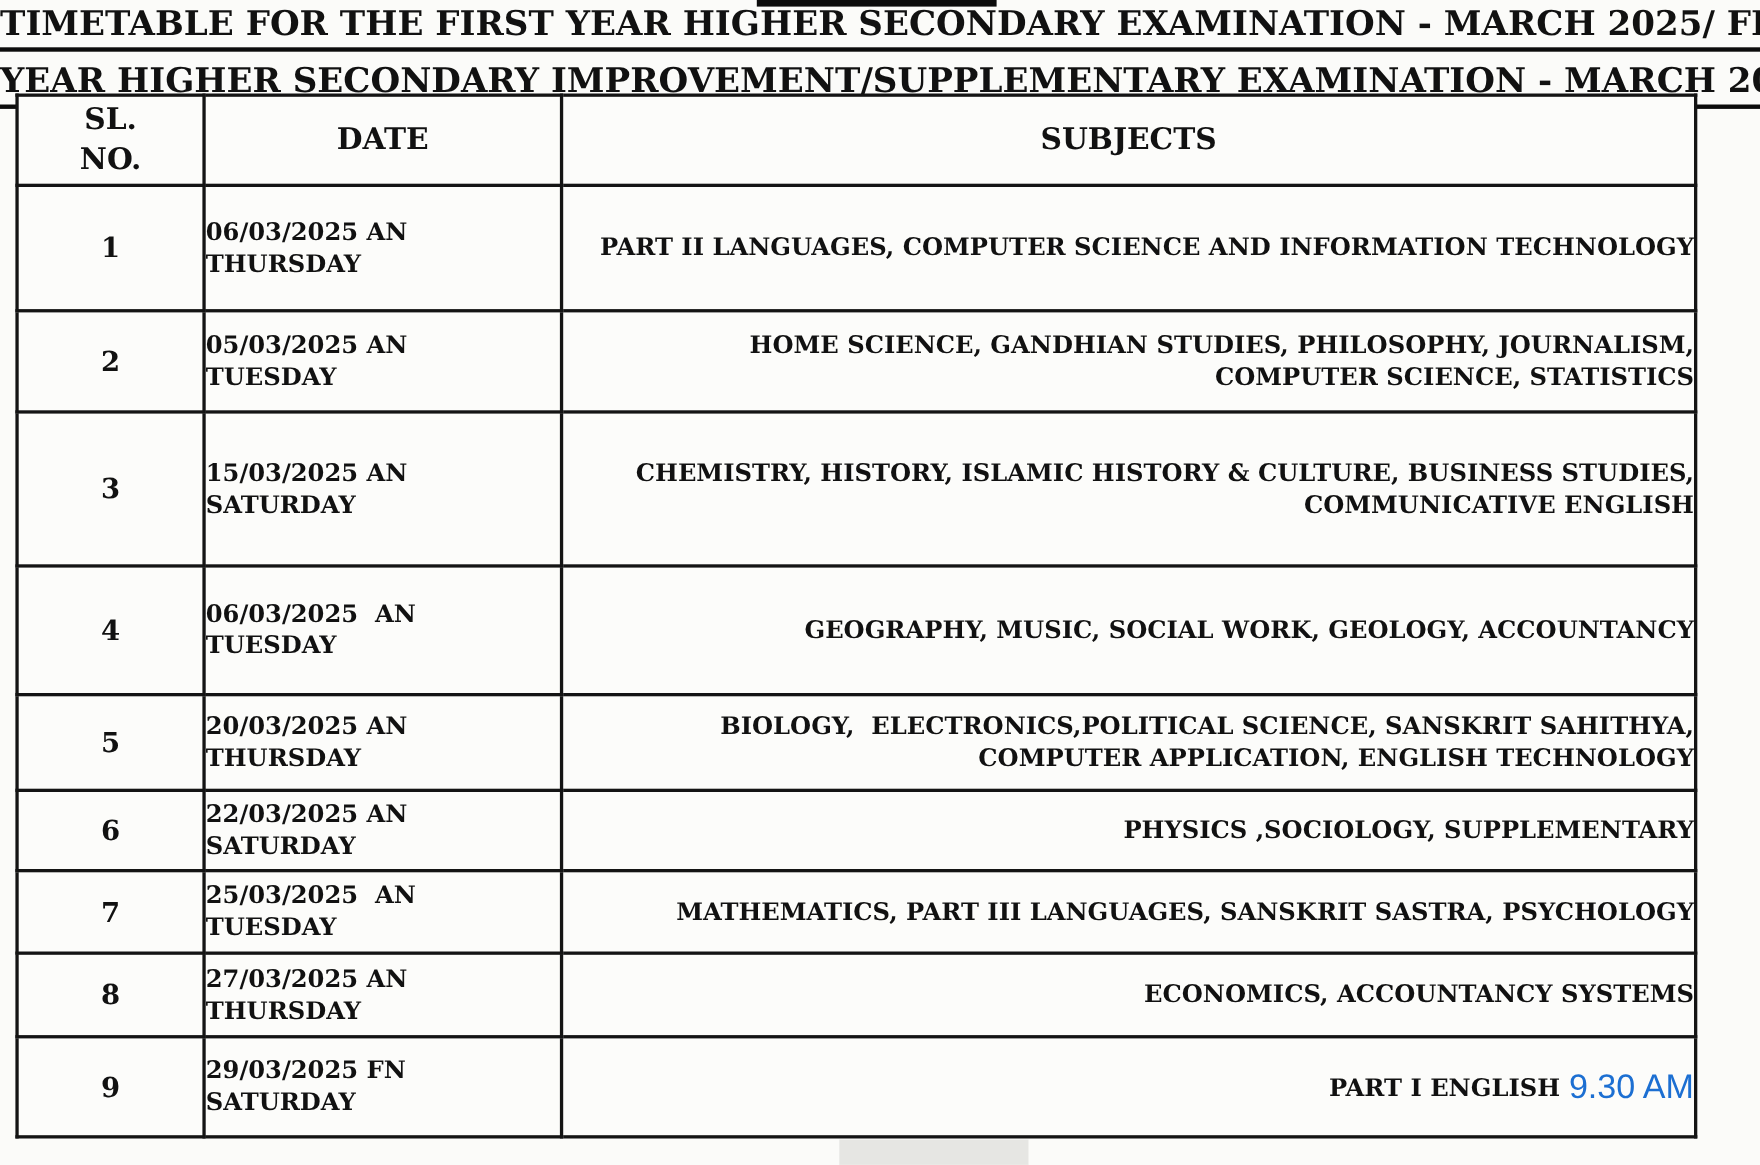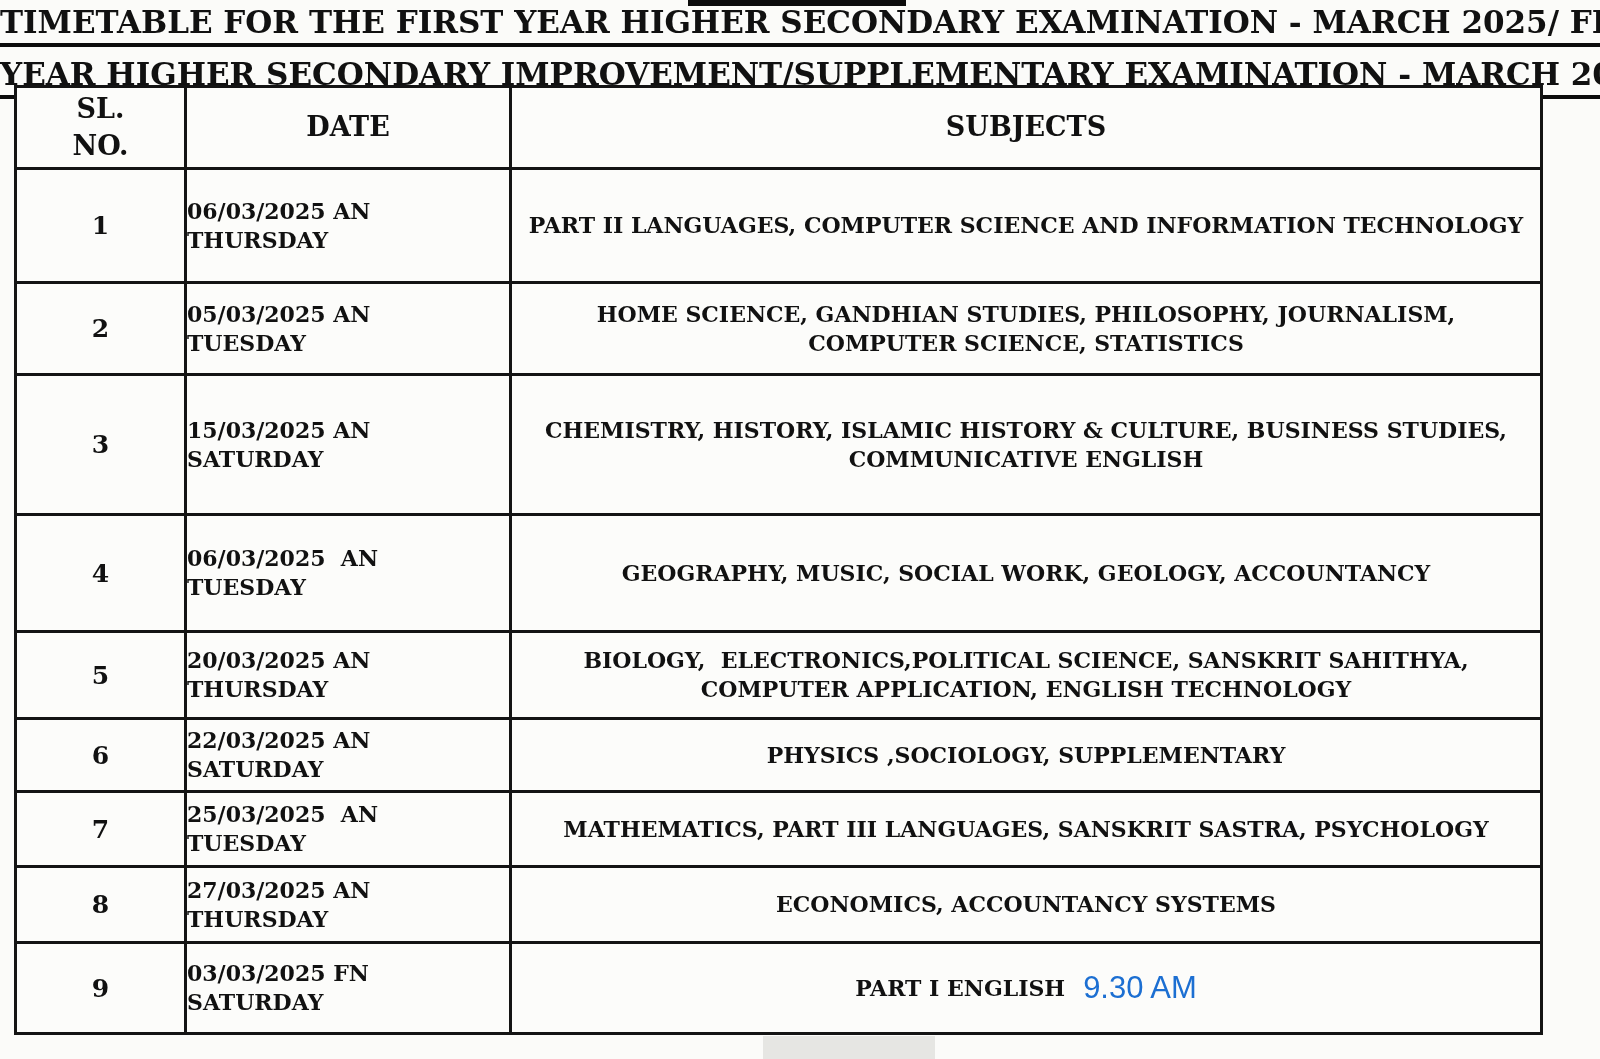--- a/index.html
+++ b/index.html
@@ -56,41 +56,41 @@
     white-space:pre-line;line-height:1.35;
   }
   td.sl{
     font-size:25px;font-weight:bold;text-align:center;
   }
   td.date{
     font-size:22px;font-weight:bold;text-align:left;
     white-space:pre-wrap;line-height:1.3;
   }
   td.subjects{
-    font-size:22px;font-weight:bold;text-align:center;
+    font-size:22px;font-weight:bold;text-align:right;
     padding-left:15px;padding-right:8px;
     white-space:pre-wrap;line-height:1.3;
   }
   tr.h-head{height:82px;}
   tr.r1{height:114px;}
   tr.r2{height:92px;}
   tr.r3{height:140px;}
   tr.r4{height:117px;}
   tr.r5{height:87px;}
   tr.r6{height:73px;}
   tr.r7{height:75px;}
   tr.r8{height:76px;}
   tr.r9{height:91px;}
 
   .time-note{
     font-family:"Liberation Sans","DejaVu Sans",sans-serif;
     font-weight:normal;
     font-size:31px;
     color:#1c6fd2;   
-    margin-left:18px;
+    margin-left:8px;
     vertical-align:-2px;
   }
 
   .bottom-artifact{
     position:absolute;left:763px;top:1036px;width:172px;height:23px;
     background:rgba(203,203,200,0.45);
   }
 </style>
 </head>
 <body>
@@ -169,21 +169,21 @@
         <td class="subjects">MATHEMATICS, PART III LANGUAGES, SANSKRIT SASTRA, PSYCHOLOGY</td>
       </tr>
       <tr class="r8">
         <td class="sl">8</td>
         <td class="date">27/03/2025 AN
 THURSDAY</td>
         <td class="subjects">ECONOMICS, ACCOUNTANCY SYSTEMS</td>
       </tr>
       <tr class="r9">
         <td class="sl">9</td>
-        <td class="date">03/03/2025 FN
+        <td class="date">29/03/2025 FN
 SATURDAY</td>
         <td class="subjects"><span>PART I ENGLISH</span><span class="time-note">9.30 AM</span></td>
       </tr>
     </tbody>
   </table>
 
   <div class="bottom-artifact"></div>
 
 </div>
 

